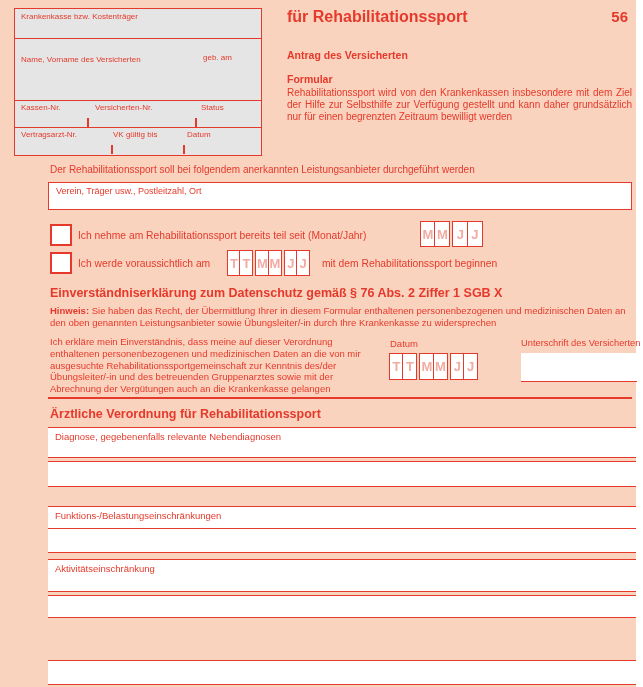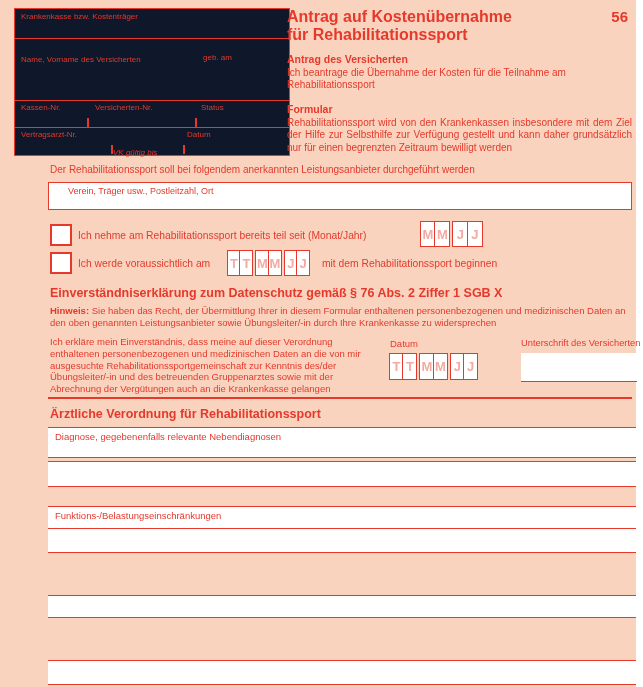--- a/index.html
+++ b/index.html
@@ -7,42 +7,42 @@
     position:relative;
     width:643px;height:687px;
     background:#fad3bf;
     font-family:"Liberation Sans","DejaVu Sans",sans-serif;
     color:#e5392b;
     overflow:hidden;
   }
   .right-strip{position:absolute;top:0;right:0;width:7px;height:100%;background:#ffffff;}
   
   .patient-box{
-    position:absolute;left:14px;top:8px;width:276px;height:148px;
-    background:#0f172a;border:1.6px solid #e5392b;box-sizing:border-box;
+    position:absolute;left:14px;top:8px;width:248px;height:148px;
+    background:#e5e5e5;border:1.6px solid #e5392b;box-sizing:border-box;
   }
   .pb-row{position:relative;box-sizing:border-box;border-bottom:1.4px solid #e5392b;}
   .pb-row:last-child{border-bottom:none;}
   .pb-label{position:absolute;font-size:8px;letter-spacing:0;white-space:nowrap;}
   .tick{position:absolute;bottom:0;width:2px;height:9px;background:#e5392b;}
   
   .header{position:absolute;left:287px;top:8px;width:345px;}
   .title{font-size:16px;font-weight:bold;line-height:1.12;}
   .form-no{position:absolute;right:4px;top:0;font-size:15px;font-weight:bold;}
-  .sub-head{font-size:10.5px;font-weight:bold;margin-top:9px;}
+  .sub-head{font-size:10.5px;font-weight:bold;margin-top:23px;}
   .sub-text{font-size:10px;line-height:1.22;margin-top:2px;width:300px;}
   .hint-head{font-size:10.5px;font-weight:bold;margin-top:12px;}
   .hint-text{font-size:10px;line-height:1.22;margin-top:2px;text-align:justify;width:345px;}
   
   .instruction{position:absolute;left:50px;top:164px;font-size:10px;white-space:nowrap;}
   .verein-box{
     position:absolute;left:48px;top:182px;width:584px;height:28px;
     background:#fff;border:1.4px solid #e5392b;box-sizing:border-box;
   }
-  .box-label{font-size:9px;padding:3px 19px;display:block;white-space:nowrap;}
+  .box-label{font-size:9px;padding:3px 7px;display:block;white-space:nowrap;}
   
   .checkbox{
     position:absolute;width:22px;height:22px;background:#fff;
     border:2px solid #e5392b;box-sizing:border-box;
   }
   .cb-label{position:absolute;font-size:10.3px;white-space:nowrap;}
   
   .dcells{position:absolute;display:flex;}
   .dcell{
     width:15px;height:26px;background:#fff;border:1.6px solid #e5392b;
@@ -86,35 +86,33 @@
     </div>
     <div class="pb-row" style="height:27px;">
       <span class="pb-label" style="left:6px;top:2px;">Kassen-Nr.</span>
       <span class="pb-label" style="left:80px;top:2px;">Versicherten-Nr.</span>
       <span class="pb-label" style="left:186px;top:2px;">Status</span>
       <span class="tick" style="left:72px;"></span>
       <span class="tick" style="left:180px;"></span>
     </div>
     <div class="pb-row" style="height:26px;">
       <span class="pb-label" style="left:6px;top:2px;">Vertragsarzt-Nr.</span>
-      <span class="pb-label" style="left:98px;top:20px;font-style:italic;">VK gültig bis</span>
+      <span class="pb-label" style="left:98px;top:2px;">VK gültig bis</span>
       <span class="pb-label" style="left:172px;top:2px;">Datum</span>
       <span class="tick" style="left:96px;"></span>
       <span class="tick" style="left:168px;"></span>
     </div>
   </div>
 
   <div class="header">
     <div class="form-no">56</div>
     <div class="title">
-      <div>Antrag auf Kostenübernahme</div>
       <div>für Rehabilitationssport</div>
     </div>
     <div class="sub-head">Antrag des Versicherten</div>
-    <div class="sub-text">Ich beantrage die Übernahme der Kosten für die Teilnahme am Rehabilitationssport</div>
     <div class="hint-head">Formular</div>
     <div class="hint-text">Rehabilitationssport wird von den Krankenkassen insbesondere mit dem Ziel der Hilfe zur Selbsthilfe zur Verfügung gestellt und kann daher grundsätzlich nur für einen begrenzten Zeitraum bewilligt werden</div>
   </div>
 
   <div class="instruction">Der Rehabilitationssport soll bei folgendem anerkannten Leistungsanbieter durchgeführt werden</div>
   <div class="verein-box">
     <span class="box-label">Verein, Träger usw., Postleitzahl, Ort</span>
   </div>
 
   <div class="checkbox" style="left:50px;top:224px;"></div>
@@ -161,16 +159,19 @@
   <div class="rx-box" style="top:427px;height:31px;">
     <span class="box-label">Diagnose, gegebenenfalls relevante Nebendiagnosen</span>
   </div>
   <div class="rx-box" style="top:461px;height:26px;"></div>
 
   <div class="rx-box" style="top:493px;height:32px;margin-top:13px;">
     <span class="box-label">Funktions-/Belastungseinschränkungen</span>
   </div>
   <div class="rx-box" style="top:528px;height:25px;"></div>
 
+  <div class="rx-box" style="top:559px;height:33px;">
+    <span class="box-label">Aktivitätseinschränkung</span>
+  </div>
   <div class="rx-box" style="top:595px;height:23px;"></div>
 
   <div class="rx-box" style="top:660px;height:25px;"></div>
 </div>
 
 </body></html>

